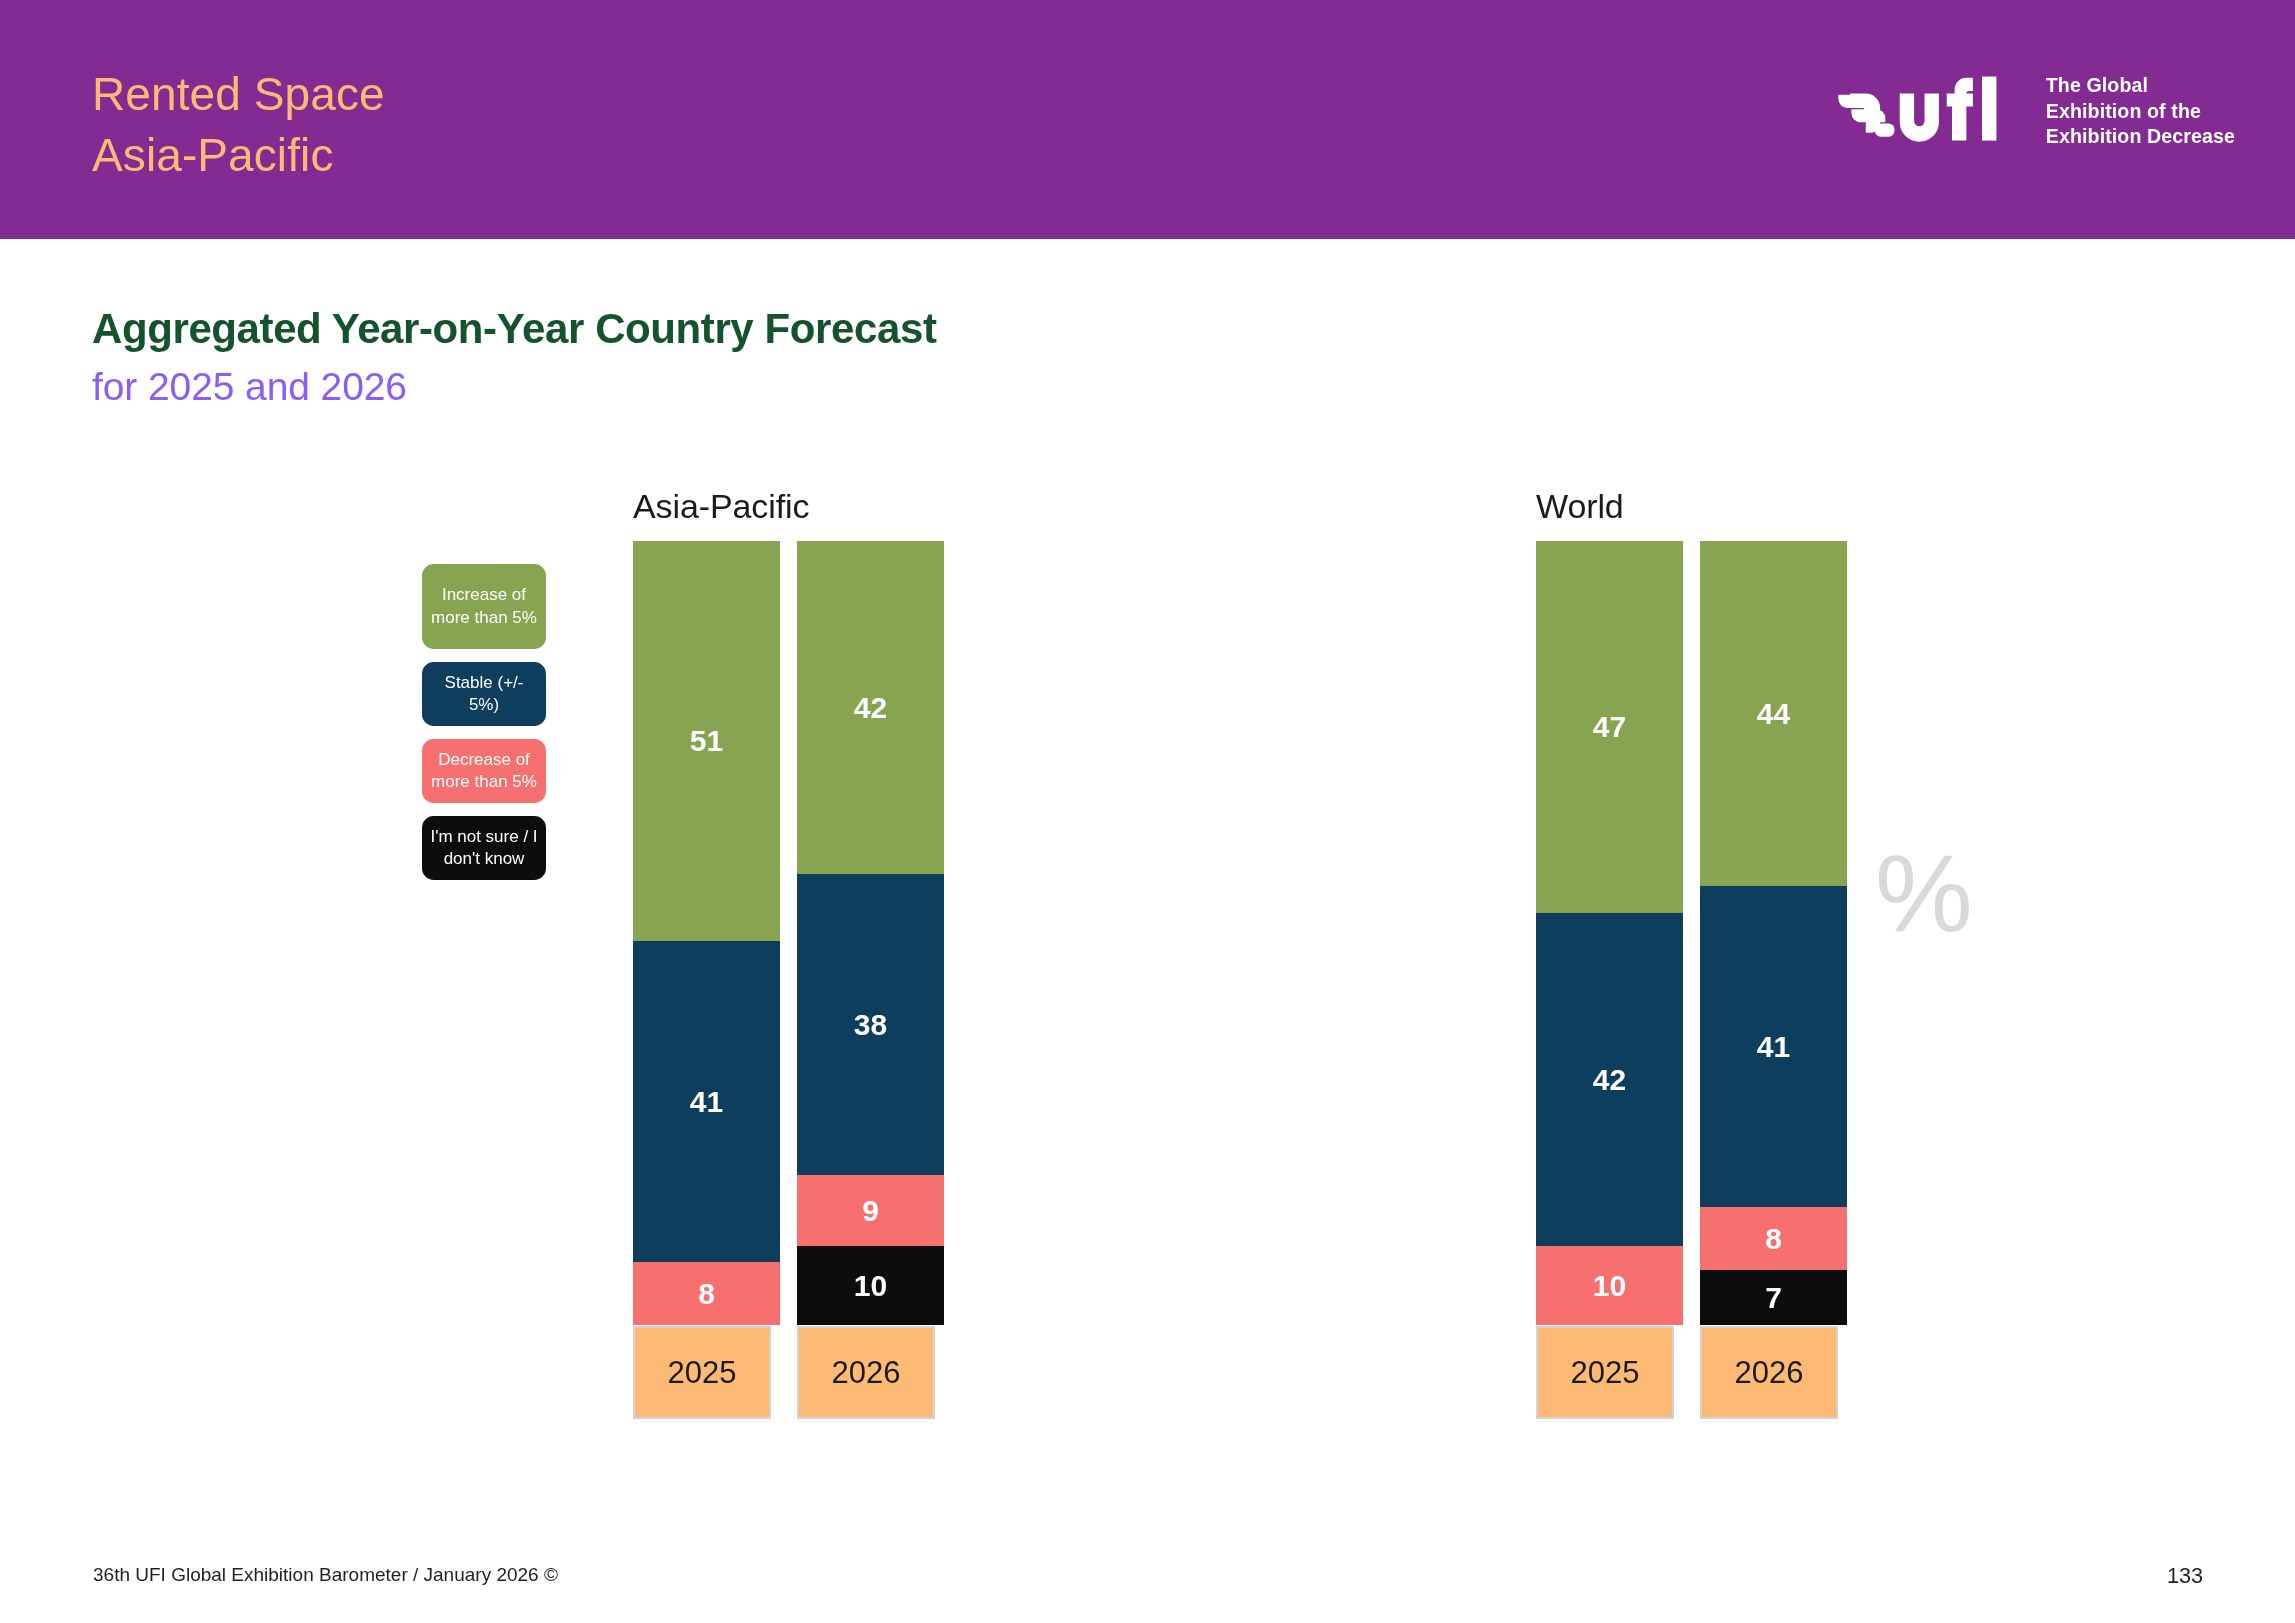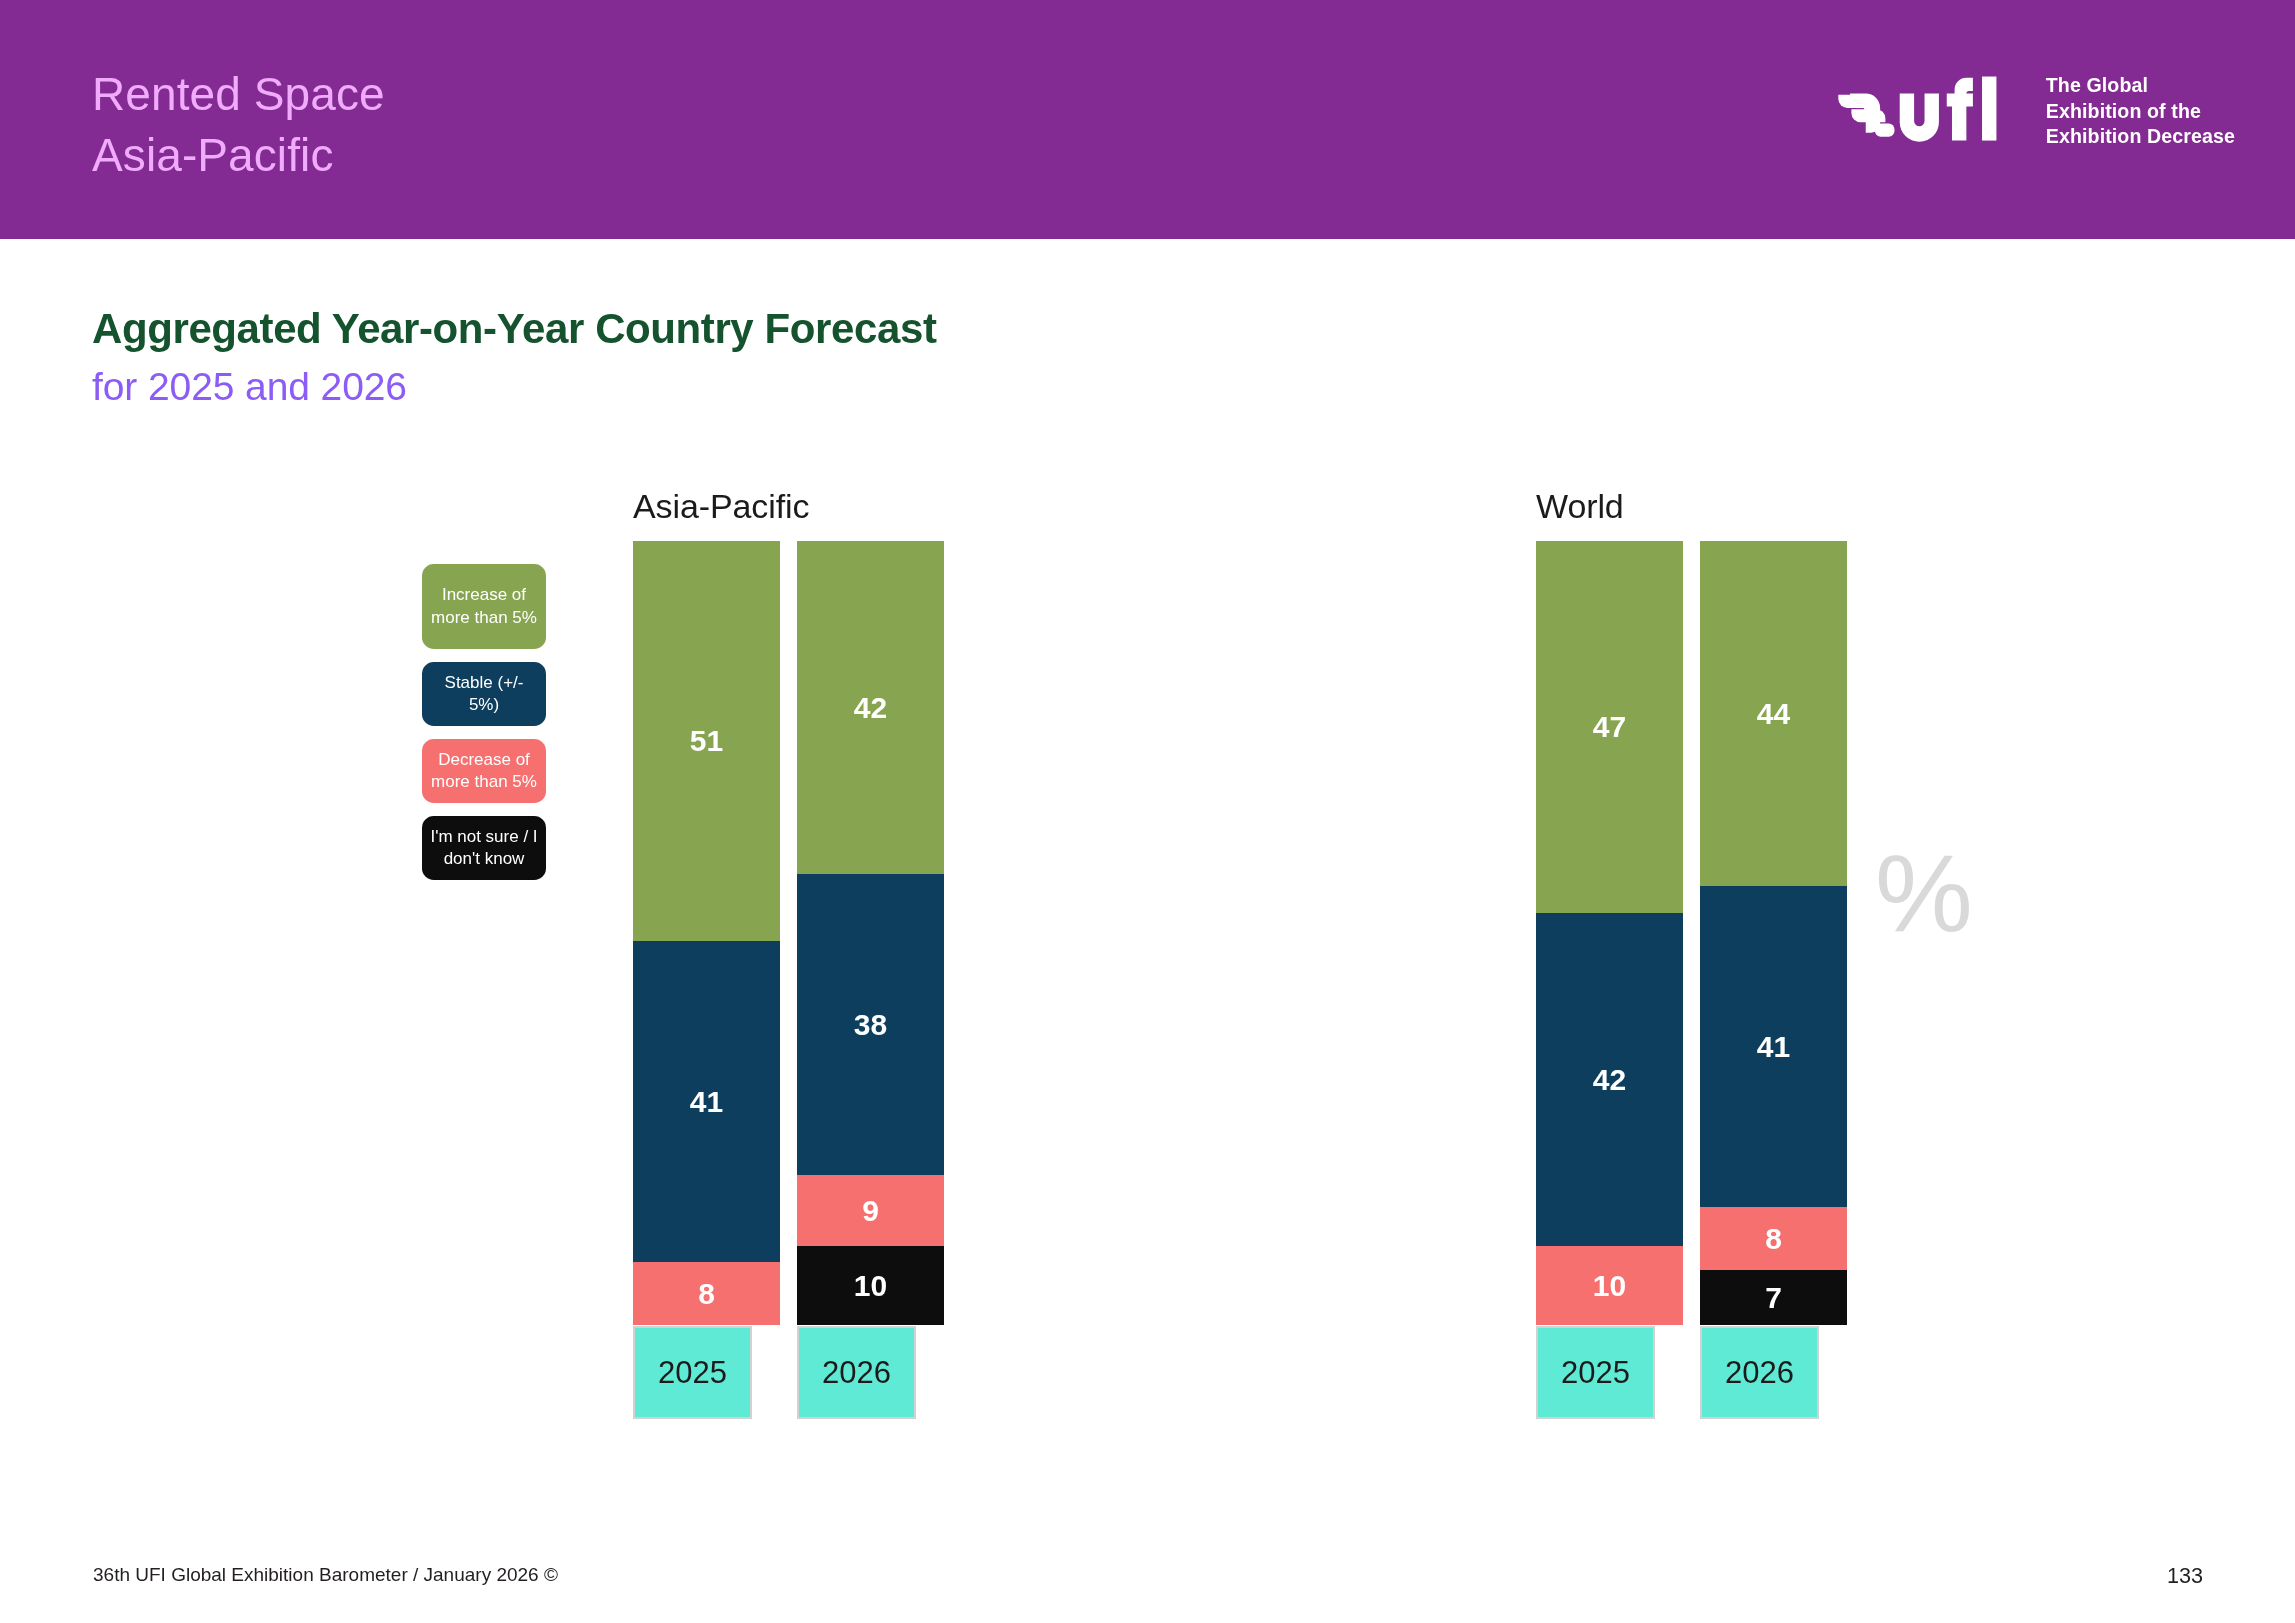--- a/index.html
+++ b/index.html
@@ -24,21 +24,21 @@
     position: absolute;
     left: 0; top: 0;
     width: 2295px;
     height: 239px;
     background: #842B93;
   }
   #header-title-block {
     position: absolute;
     left: 92px;
     top: 64px;
-    color: #f0abfc;
+    color: #fdba74;
     font-size: 46px;
     line-height: 1.32;
     font-weight: 400;
     letter-spacing: 0.1px;
     white-space: nowrap;
   }
   #header-title-block div { display:block; }
 
   
   #ufi-logo {
@@ -141,24 +141,24 @@
     align-items: center;
     justify-content: center;
     color: #ffffff;
     font-weight: 700;
     font-size: 30px;
     box-sizing: border-box;
     overflow: hidden;
   }
   .year-box {
     margin-top: 1.3px;
-    width: 119px;
+    width: 138px;
     height: 93px;
     border: 2px solid #d2d2d2;
-    background: #5eead4;
+    background: #fdba74;
     box-sizing: border-box;
     display: flex;
     align-items: center;
     justify-content: center;
     font-size: 31px;
     color: #1b1b1b;
     font-weight: 400;
   }
 
   

